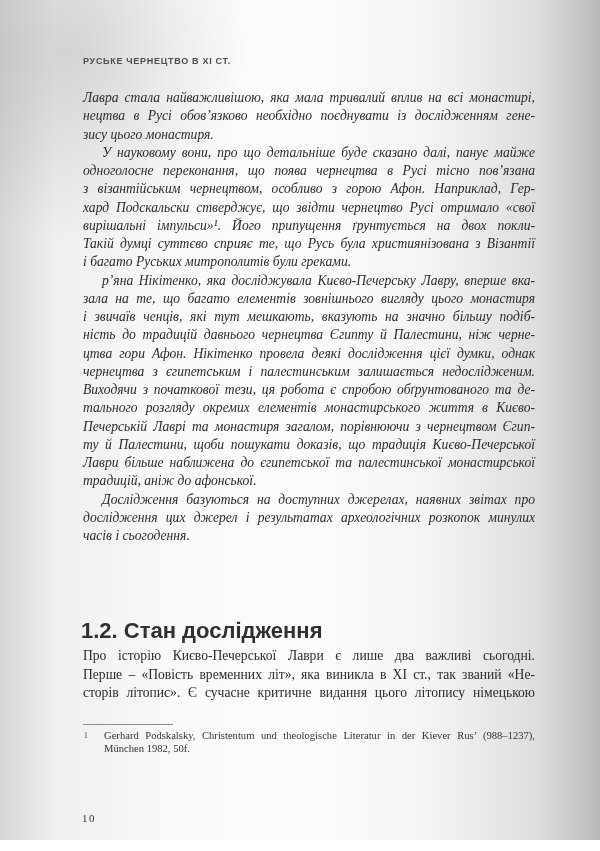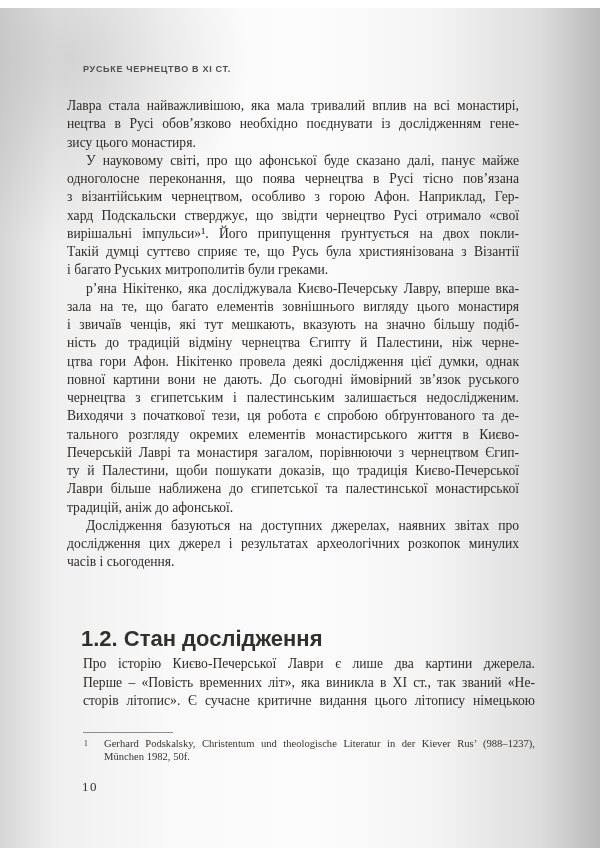--- a/index.html
+++ b/index.html
@@ -5,31 +5,30 @@
   html, body { margin: 0; padding: 0; }
   .page {
     position: relative;
     width: 600px;
     height: 840px;
     overflow: hidden;
     font-family: "Liberation Serif", serif;
     background:
       radial-gradient(ellipse 45% 35% at 12% 6%, rgba(60,60,60,0.16), rgba(60,60,60,0) 65%),
       linear-gradient(90deg, #d6d6d6 0%, #efefef 9%, #f9f9f9 28%, #fcfcfc 52%, #f4f4f4 72%, #dddddd 90%, #b9b9b9 100%);
-    margin-top: 8px;
   }
   .running-header {
     position: absolute; left: 83px; top: 56px;
     font-family: "Liberation Sans", sans-serif;
     font-size: 9px; font-weight: 700; letter-spacing: 0.7px;
     color: #4e4e4e;
   }
   .body-text {
-    position: absolute; left: 67px; top: 89px; width: 452px;
-    font-size: 13.6px; line-height: 18.25px; color: #2f2b28;
+    position: absolute; left: 83px; top: 89px; width: 452px;
+    font-size: 13.6px; line-height: 18.25px; color: #2f2b28; font-style: italic;
   }
   .section-text {
     position: absolute; left: 83px; top: 647px; width: 452px;
     font-size: 13.6px; line-height: 18.6px; color: #2f2b28;
   }
   .line { text-align: justify; text-align-last: justify; }
   .line.last { text-align-last: left; }
   .para.indent-first .line:first-child { text-indent: 19px; }
   .section-heading {
     position: absolute; left: 81px; top: 618px;
@@ -42,73 +41,72 @@
   }
   .footnote {
     position: absolute; left: 83px; top: 729px; width: 452px;
     font-size: 10.6px; line-height: 13.3px; color: #37332f;
   }
   .footnote-marker {
     position: absolute; left: 1px; top: 0; font-size: 7.5px; color: #37332f;
   }
   .footnote-lines { margin-left: 21px; }
   .page-number {
-    position: absolute; left: 82px; top: 771px;
-    font-size: 13px; letter-spacing: 1.5px; color: #33302d;
+    position: absolute; left: 82px; top: 812px;
+    font-size: 11px; letter-spacing: 1.5px; color: #33302d;
   }
 </style>
 </head>
 <body>
 
 <div class="page">
 
   <div class="running-header">РУСЬКЕ ЧЕРНЕЦТВО В XI СТ.</div>
 
   <div class="body-text">
       <div class="para">
         <div class="line">Лавра стала найважливішою, яка мала тривалий вплив на всі монастирі,</div>
         <div class="line">нецтва в Русі обов’язково необхідно поєднувати із дослідженням гене-</div>
         <div class="line last">зису цього монастиря.</div>
       </div>
       <div class="para indent-first">
-        <div class="line">У науковому світі, про що афонської буде сказано далі, панує майже</div>
+        <div class="line">У науковому вони, про що детальніше буде сказано далі, панує майже</div>
         <div class="line">одноголосне переконання, що поява чернецтва в Русі тісно пов’язана</div>
         <div class="line">з візантійським чернецтвом, особливо з горою Афон. Наприклад, Гер-</div>
         <div class="line">хард Подскальски стверджує, що звідти чернецтво Русі отримало «свої</div>
         <div class="line">вирішальні імпульси»¹. Його припущення ґрунтується на двох покли-</div>
         <div class="line">Такій думці суттєво сприяє те, що Русь була християнізована з Візантії</div>
         <div class="line last">і багато Руських митрополитів були греками.</div>
       </div>
       <div class="para indent-first">
         <div class="line">р’яна Нікітенко, яка досліджувала Києво-Печерську Лавру, вперше вка-</div>
         <div class="line">зала на те, що багато елементів зовнішнього вигляду цього монастиря</div>
         <div class="line">і звичаїв ченців, які тут мешкають, вказують на значно більшу подіб-</div>
-        <div class="line">ність до традицій відміну чернецтва Єгипту й Палестини, ніж черне-</div>
+        <div class="line">ність до традицій давнього чернецтва Єгипту й Палестини, ніж черне-</div>
         <div class="line">цтва гори Афон. Нікітенко провела деякі дослідження цієї думки, однак</div>
-        <div class="line">повної картини вони не дають. До сьогодні ймовірний зв’язок руського</div>
         <div class="line">чернецтва з єгипетським і палестинським залишається недослідженим.</div>
         <div class="line">Виходячи з початкової тези, ця робота є спробою обґрунтованого та де-</div>
         <div class="line">тального розгляду окремих елементів монастирського життя в Києво-</div>
         <div class="line">Печерській Лаврі та монастиря загалом, порівнюючи з чернецтвом Єгип-</div>
         <div class="line">ту й Палестини, щоби пошукати доказів, що традиція Києво-Печерської</div>
         <div class="line">Лаври більше наближена до єгипетської та палестинської монастирської</div>
         <div class="line last">традицій, аніж до афонської.</div>
       </div>
       <div class="para indent-first">
         <div class="line">Дослідження базуються на доступних джерелах, наявних звітах про</div>
         <div class="line">дослідження цих джерел і результатах археологічних розкопок минулих</div>
         <div class="line last">часів і сьогодення.</div>
       </div>
     </div>
 
   <div class="section-heading">1.2. Стан дослідження</div>
 
   <div class="section-text">
       <div class="para">
-        <div class="line">Про історію Києво-Печерської Лаври є лише два картини джерела.</div>
+        <div class="line">Про історію Києво-Печерської Лаври є лише два важливі сьогодні.</div>
         <div class="line">Перше – «Повість временних літ», яка виникла в XI ст., так званий «Не-</div>
         <div class="line">сторів літопис». Є сучасне критичне видання цього літопису німецькою</div>
       </div>
     </div>
 
   <div class="footnote-rule"></div>
 
   <div class="footnote">
     <span class="footnote-marker">1</span>
     <div class="footnote-lines">

